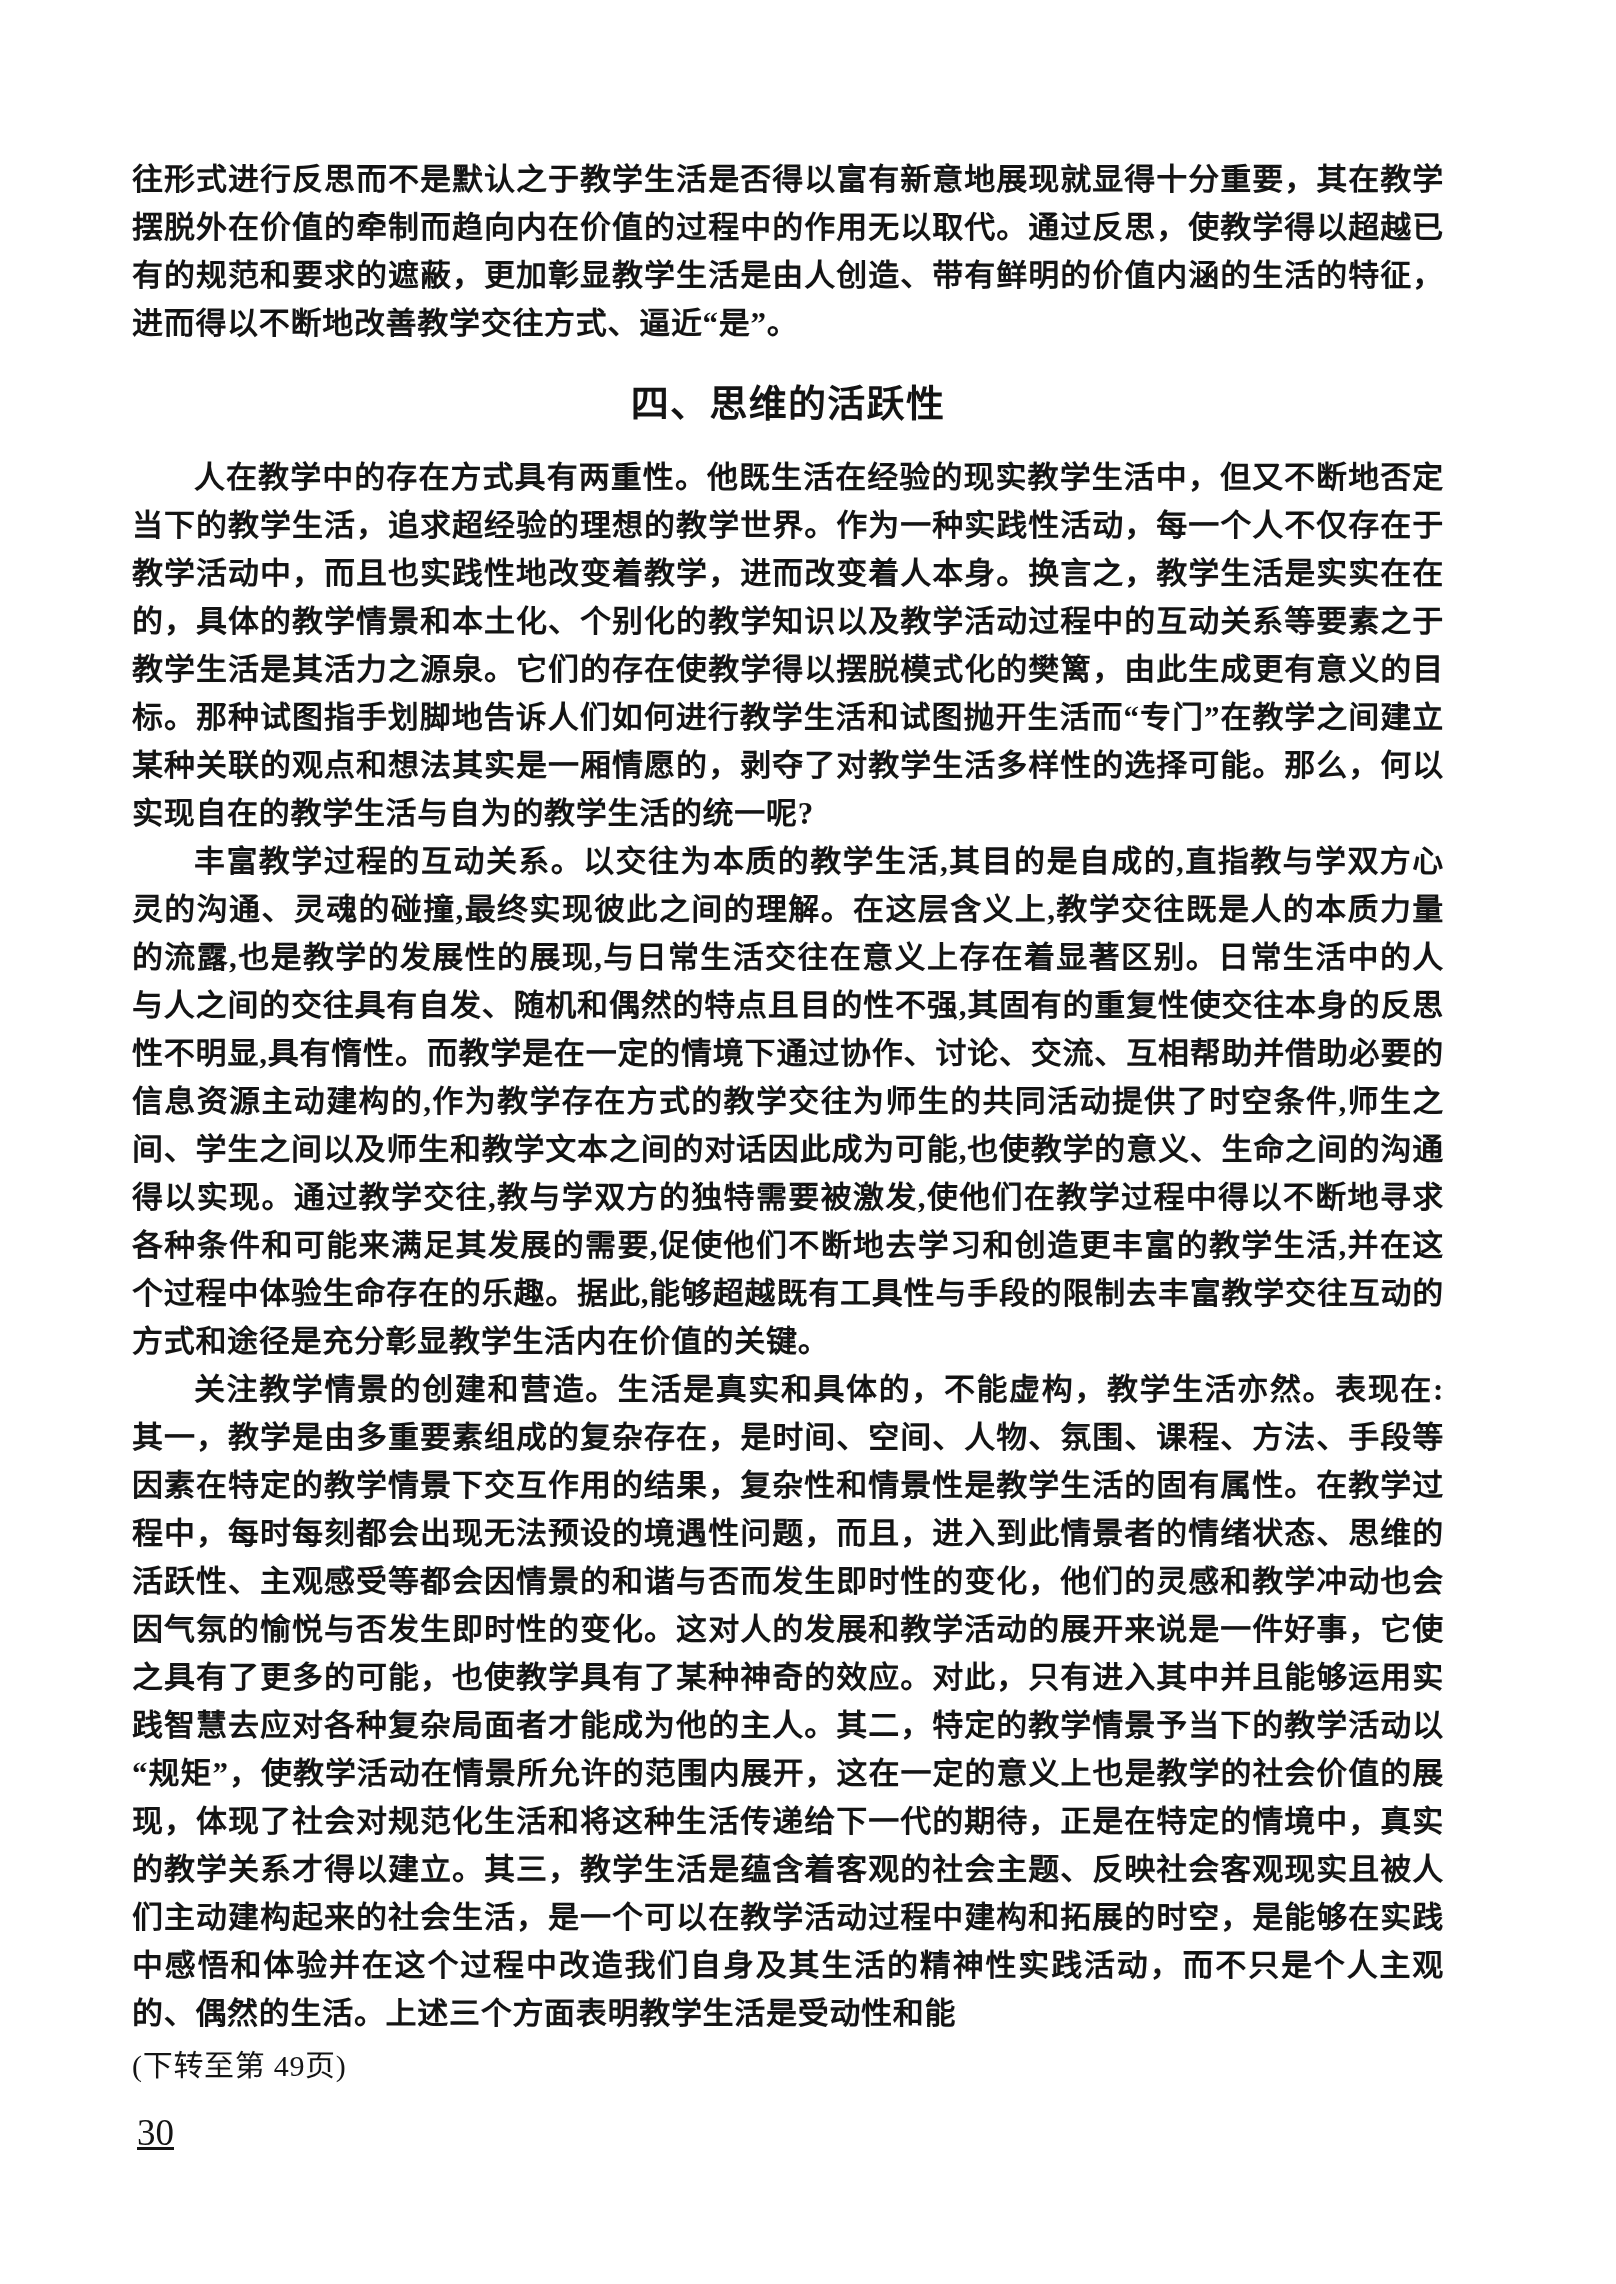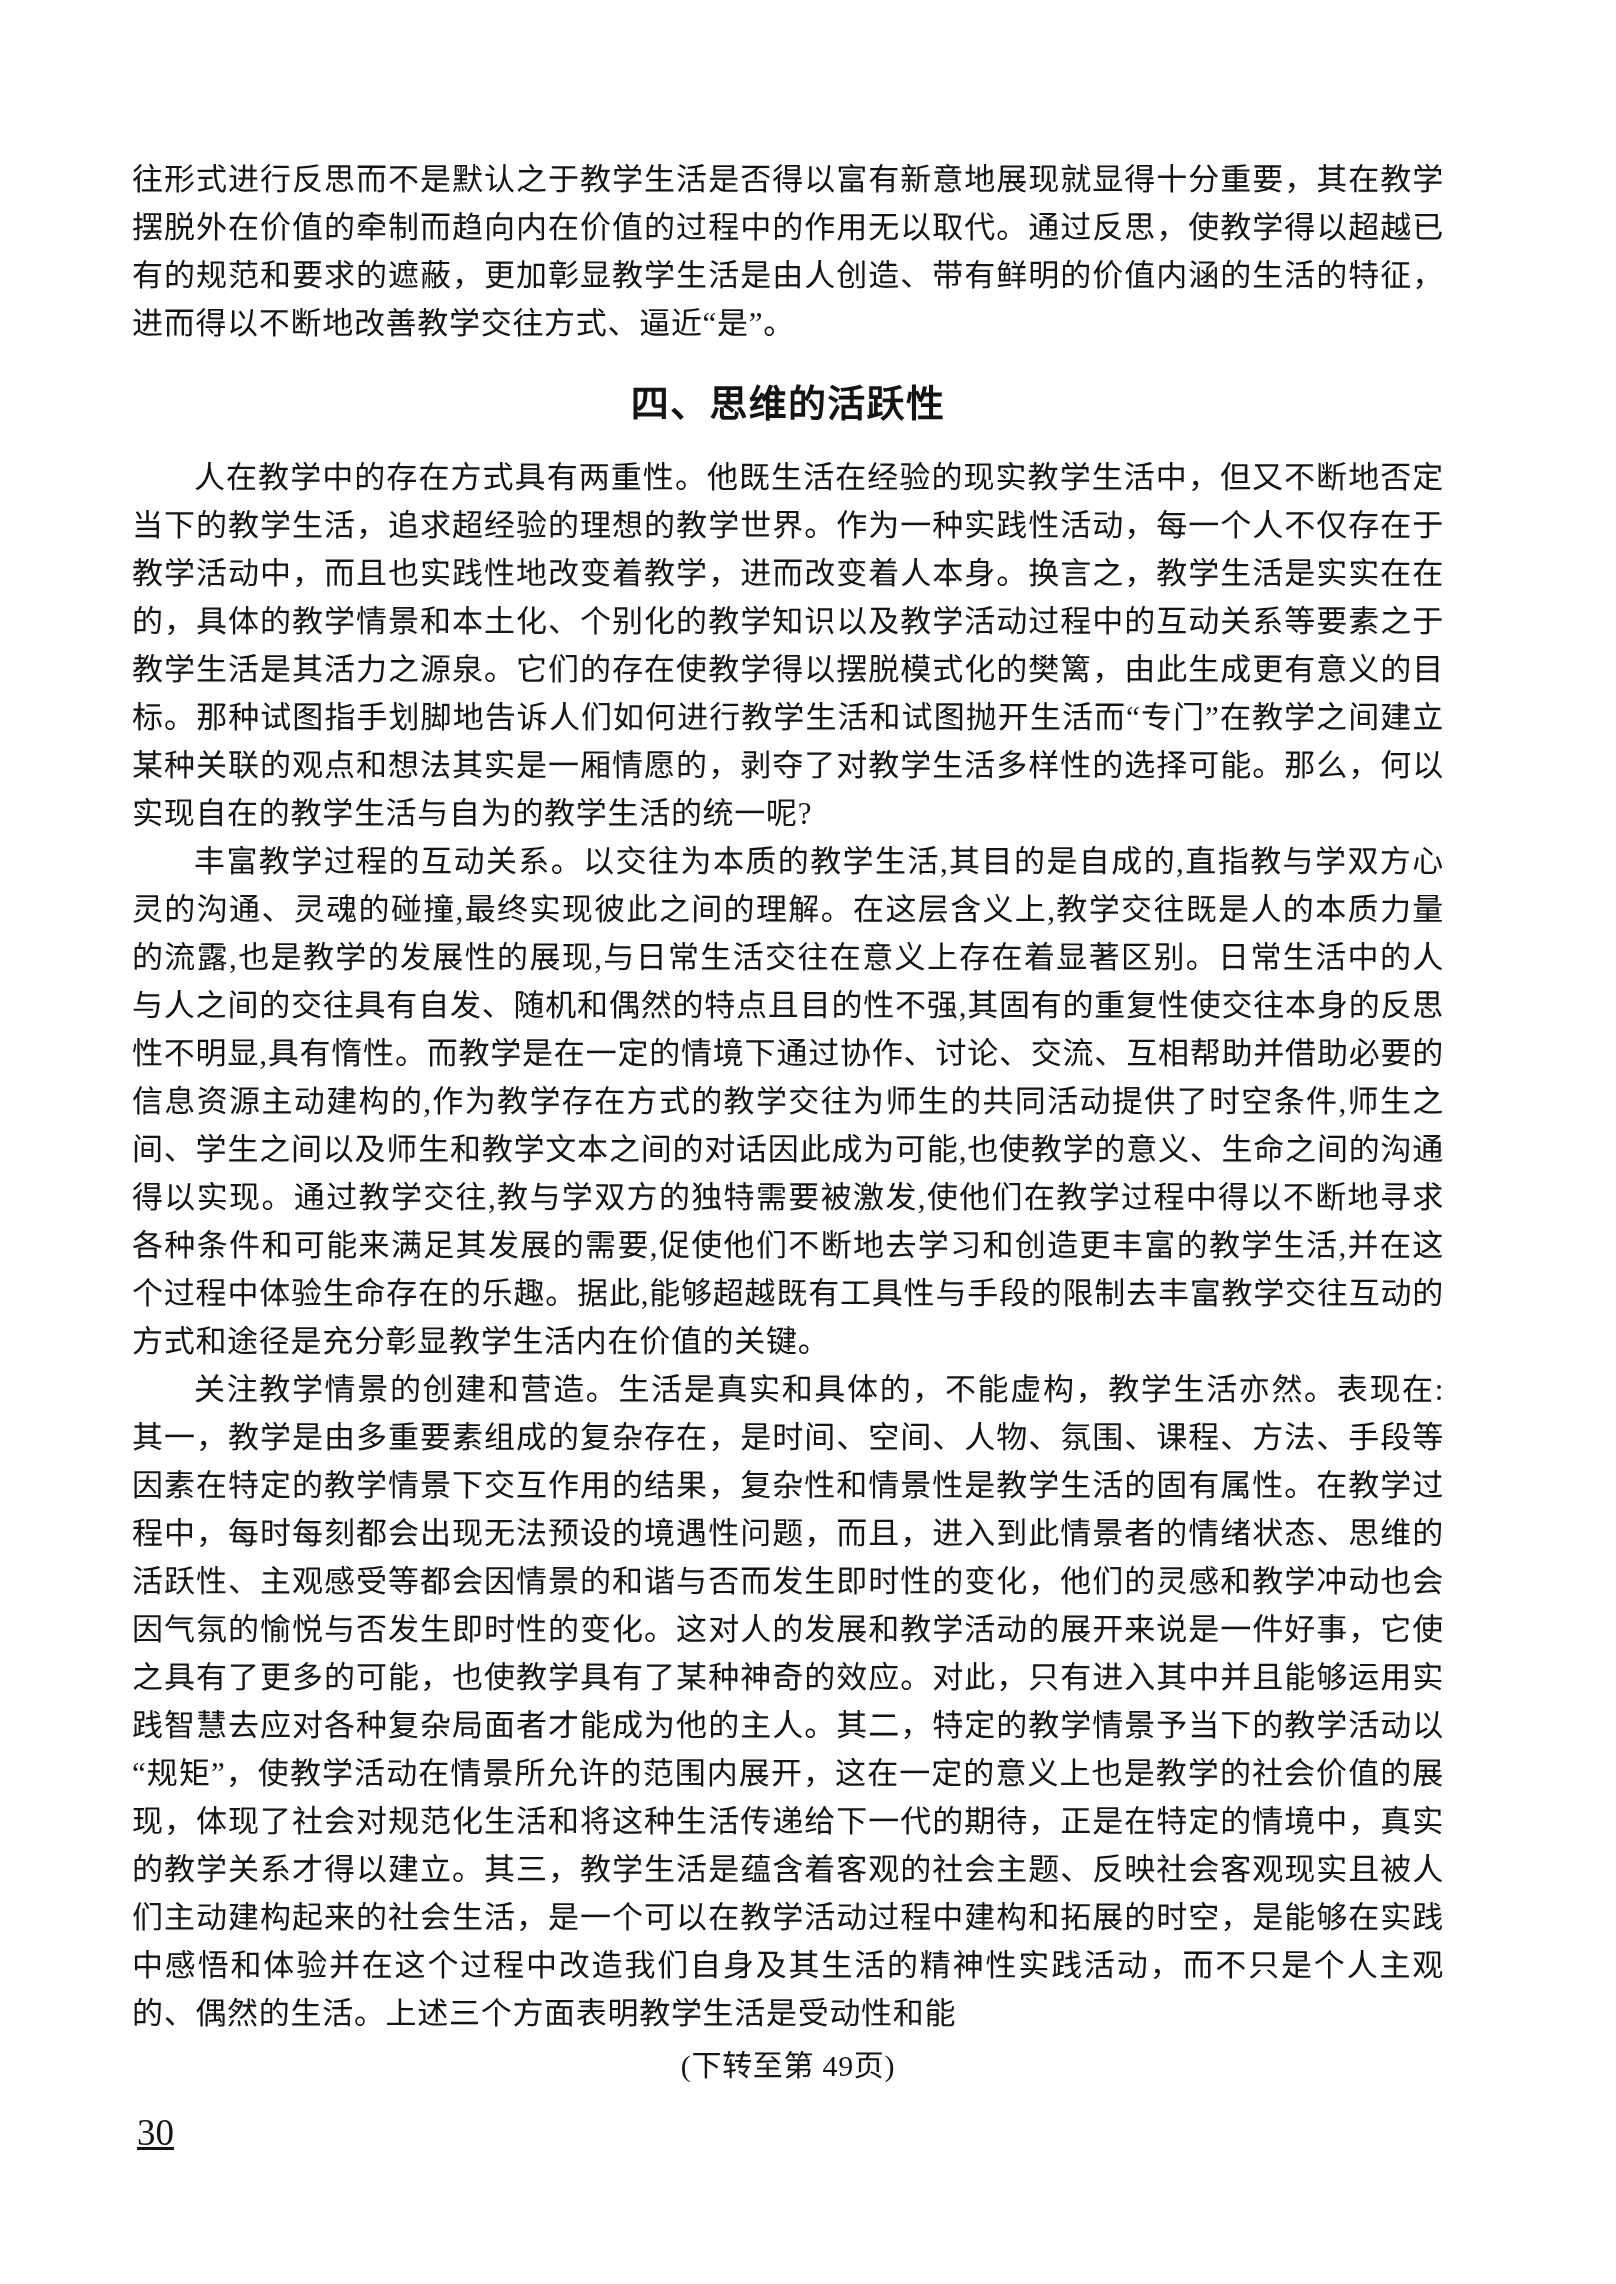--- a/index.html
+++ b/index.html
@@ -24,39 +24,40 @@
   }
   .para {
     margin: 0;
     font-family: "Liberation Serif", "DejaVu Serif", serif;
     font-size: 31px;
     line-height: 48px;
     letter-spacing: 0.7px;
     text-align: justify;
     text-indent: 2em;
     word-break: break-all;
+    font-weight: bold;
   }
   .para.no-indent {
     text-indent: 0;
   }
   .section-heading {
     margin: 33px 0 27px 0;
     font-family: "Liberation Sans", "DejaVu Sans", sans-serif;
     font-weight: bold;
     font-size: 38px;
     line-height: 46px;
     text-align: center;
     letter-spacing: 1.3px;
   }
   .continuation-note {
     margin: 3.9px 0 0 0;
     font-family: "Liberation Serif", "DejaVu Serif", serif;
     font-size: 30px;
     line-height: 48px;
-    text-align: center;
+    text-align: left;
     letter-spacing: 0.7px;
   }
   .page-number {
     position: absolute;
     left: 137px;
     top: 2115px;
     font-family: "Liberation Serif", "DejaVu Serif", serif;
     font-size: 37px;
     line-height: 36px;
     text-decoration: underline;

